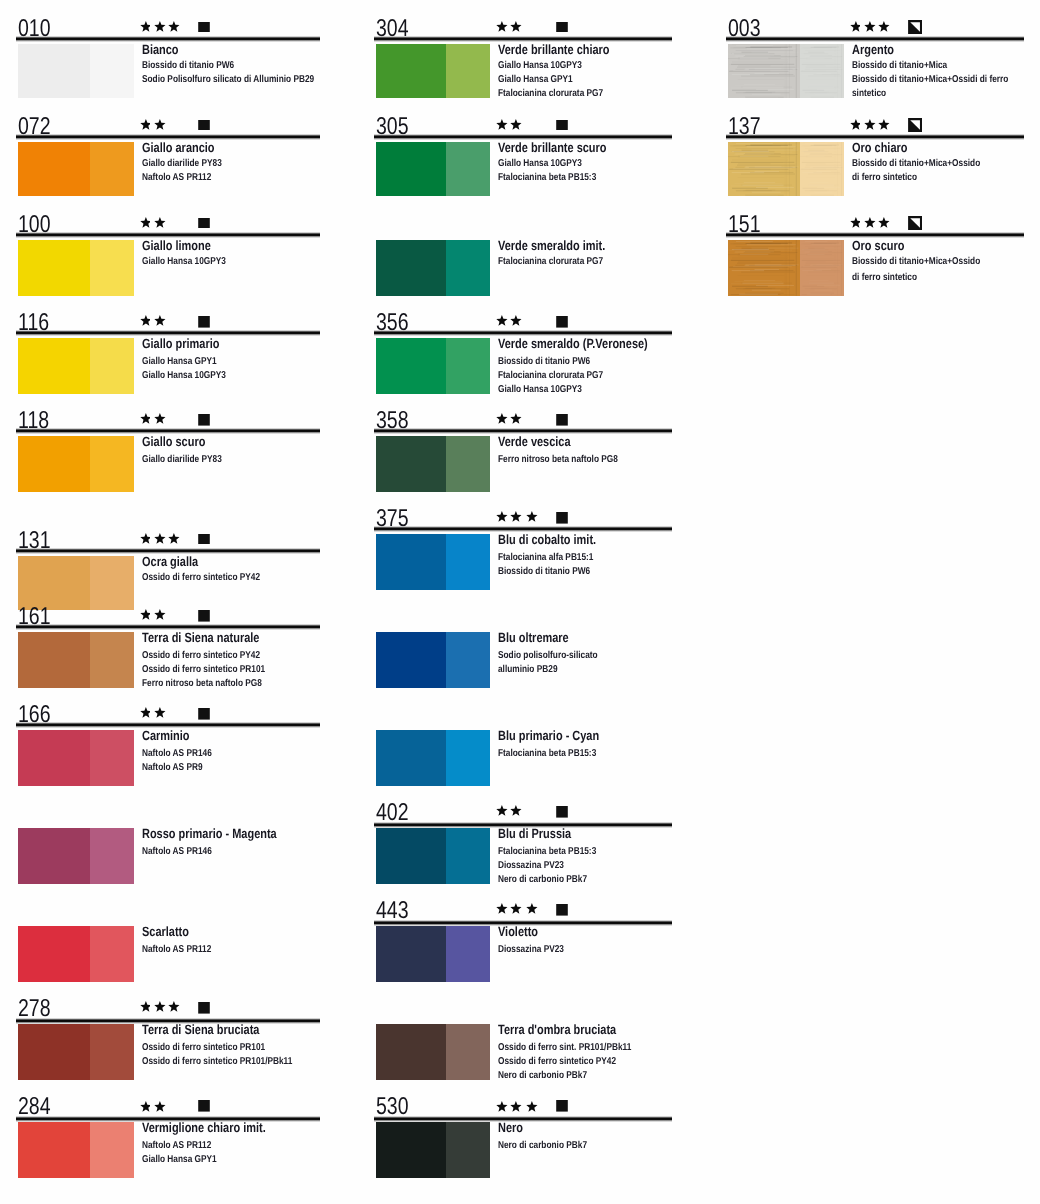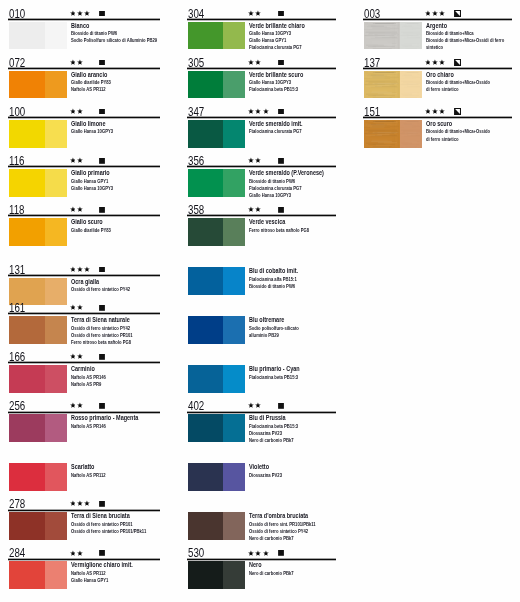--- a/index.html
+++ b/index.html
@@ -318,41 +318,20 @@
             <div class="sw-r" style="background:#CD4F63"></div>
           </div>
           <div class="info">
             <div class="title">Carminio</div>
             <div class="pig pig-first">Naftolo AS PR146</div>
             <div class="pig">Naftolo AS PR9</div>
           </div>
         </div>
       </div>
       <div class="row" style="top:392.56px">
-        <div class="row-head">
-          <div class="code">256</div>
-          <div class="stars">
-            <span class="star">
-              <svg viewBox="0 0 20 20" width="5.9" height="6.9" xmlns="http://www.w3.org/2000/svg">
-                <path d="M 10.00 0.00 L 12.53 6.52 L 19.51 6.91 L 14.09 11.33 L 15.88 18.09 L 10.00 14.30 L 4.12 18.09 L 5.91 11.33 L 0.49 6.91 L 7.47 6.52 Z" fill="#0a0a0a"></path>
-              </svg>
-            </span>
-            <span class="star">
-              <svg viewBox="0 0 20 20" width="5.9" height="6.9" xmlns="http://www.w3.org/2000/svg">
-                <path d="M 10.00 0.00 L 12.53 6.52 L 19.51 6.91 L 14.09 11.33 L 15.88 18.09 L 10.00 14.30 L 4.12 18.09 L 5.91 11.33 L 0.49 6.91 L 7.47 6.52 Z" fill="#0a0a0a"></path>
-              </svg>
-            </span>
-          </div>
-          <div class="opacity-mark">
-            <svg viewBox="0 0 10 10" width="6" height="5.8" xmlns="http://www.w3.org/2000/svg">
-              <rect x="0" y="0" width="10" height="10" fill="#111"></rect>
-            </svg>
-          </div>
-          <div class="rule"></div>
-        </div>
         <div class="body">
           <div class="swatch">
             <div class="sw-l" style="background:#9C3B5E"></div>
             <div class="sw-r" style="background:#B25B80"></div>
           </div>
           <div class="info">
             <div class="title">Rosso primario - Magenta</div>
             <div class="pig pig-first">Naftolo AS PR146</div>
           </div>
         </div>
@@ -507,46 +486,20 @@
             <div class="sw-r" style="background:#4A9E6B"></div>
           </div>
           <div class="info">
             <div class="title">Verde brillante scuro</div>
             <div class="pig pig-first">Giallo Hansa 10GPY3</div>
             <div class="pig">Ftalocianina beta PB15:3</div>
           </div>
         </div>
       </div>
       <div class="row" style="top:98.14px">
-        <div class="row-head">
-          <div class="code">347</div>
-          <div class="stars">
-            <span class="star">
-              <svg viewBox="0 0 20 20" width="5.9" height="6.9" xmlns="http://www.w3.org/2000/svg">
-                <path d="M 10.00 0.00 L 12.53 6.52 L 19.51 6.91 L 14.09 11.33 L 15.88 18.09 L 10.00 14.30 L 4.12 18.09 L 5.91 11.33 L 0.49 6.91 L 7.47 6.52 Z" fill="#0a0a0a"></path>
-              </svg>
-            </span>
-            <span class="star">
-              <svg viewBox="0 0 20 20" width="5.9" height="6.9" xmlns="http://www.w3.org/2000/svg">
-                <path d="M 10.00 0.00 L 12.53 6.52 L 19.51 6.91 L 14.09 11.33 L 15.88 18.09 L 10.00 14.30 L 4.12 18.09 L 5.91 11.33 L 0.49 6.91 L 7.47 6.52 Z" fill="#0a0a0a"></path>
-              </svg>
-            </span>
-            <span class="star">
-              <svg viewBox="0 0 20 20" width="5.9" height="6.9" xmlns="http://www.w3.org/2000/svg">
-                <path d="M 10.00 0.00 L 12.53 6.52 L 19.51 6.91 L 14.09 11.33 L 15.88 18.09 L 10.00 14.30 L 4.12 18.09 L 5.91 11.33 L 0.49 6.91 L 7.47 6.52 Z" fill="#0a0a0a"></path>
-              </svg>
-            </span>
-          </div>
-          <div class="opacity-mark">
-            <svg viewBox="0 0 10 10" width="6" height="5.8" xmlns="http://www.w3.org/2000/svg">
-              <rect x="0" y="0" width="10" height="10" fill="#111"></rect>
-            </svg>
-          </div>
-          <div class="rule"></div>
-        </div>
         <div class="body">
           <div class="swatch">
             <div class="sw-l" style="background:#095943"></div>
             <div class="sw-r" style="background:#04866F"></div>
           </div>
           <div class="info">
             <div class="title">Verde smeraldo imit.</div>
             <div class="pig pig-first">Ftalocianina clorurata PG7</div>
           </div>
         </div>
@@ -613,20 +566,46 @@
             <div class="sw-l" style="background:#264A37"></div>
             <div class="sw-r" style="background:#597F5A"></div>
           </div>
           <div class="info">
             <div class="title">Verde vescica</div>
             <div class="pig pig-first">Ferro nitroso beta naftolo PG8</div>
           </div>
         </div>
       </div>
       <div class="row" style="top:245.35px">
+        <div class="row-head">
+          <div class="code">375</div>
+          <div class="stars">
+            <span class="star">
+              <svg viewBox="0 0 20 20" width="5.9" height="6.9" xmlns="http://www.w3.org/2000/svg">
+                <path d="M 10.00 0.00 L 12.53 6.52 L 19.51 6.91 L 14.09 11.33 L 15.88 18.09 L 10.00 14.30 L 4.12 18.09 L 5.91 11.33 L 0.49 6.91 L 7.47 6.52 Z" fill="#0a0a0a"></path>
+              </svg>
+            </span>
+            <span class="star">
+              <svg viewBox="0 0 20 20" width="5.9" height="6.9" xmlns="http://www.w3.org/2000/svg">
+                <path d="M 10.00 0.00 L 12.53 6.52 L 19.51 6.91 L 14.09 11.33 L 15.88 18.09 L 10.00 14.30 L 4.12 18.09 L 5.91 11.33 L 0.49 6.91 L 7.47 6.52 Z" fill="#0a0a0a"></path>
+              </svg>
+            </span>
+            <span class="star">
+              <svg viewBox="0 0 20 20" width="5.9" height="6.9" xmlns="http://www.w3.org/2000/svg">
+                <path d="M 10.00 0.00 L 12.53 6.52 L 19.51 6.91 L 14.09 11.33 L 15.88 18.09 L 10.00 14.30 L 4.12 18.09 L 5.91 11.33 L 0.49 6.91 L 7.47 6.52 Z" fill="#0a0a0a"></path>
+              </svg>
+            </span>
+          </div>
+          <div class="opacity-mark">
+            <svg viewBox="0 0 10 10" width="6" height="5.8" xmlns="http://www.w3.org/2000/svg">
+              <rect x="0" y="0" width="10" height="10" fill="#111"></rect>
+            </svg>
+          </div>
+          <div class="rule"></div>
+        </div>
         <div class="body">
           <div class="swatch">
             <div class="sw-l" style="background:#03619D"></div>
             <div class="sw-r" style="background:#0784C9"></div>
           </div>
           <div class="info">
             <div class="title">Blu di cobalto imit.</div>
             <div class="pig pig-first">Ftalocianina alfa PB15:1</div>
             <div class="pig">Biossido di titanio PW6</div>
           </div>
@@ -686,20 +665,46 @@
           </div>
           <div class="info">
             <div class="title">Blu di Prussia</div>
             <div class="pig pig-first">Ftalocianina beta PB15:3</div>
             <div class="pig">Diossazina PV23</div>
             <div class="pig">Nero di carbonio PBk7</div>
           </div>
         </div>
       </div>
       <div class="row" style="top:441.63px">
+        <div class="row-head">
+          <div class="code">443</div>
+          <div class="stars">
+            <span class="star">
+              <svg viewBox="0 0 20 20" width="5.9" height="6.9" xmlns="http://www.w3.org/2000/svg">
+                <path d="M 10.00 0.00 L 12.53 6.52 L 19.51 6.91 L 14.09 11.33 L 15.88 18.09 L 10.00 14.30 L 4.12 18.09 L 5.91 11.33 L 0.49 6.91 L 7.47 6.52 Z" fill="#0a0a0a"></path>
+              </svg>
+            </span>
+            <span class="star">
+              <svg viewBox="0 0 20 20" width="5.9" height="6.9" xmlns="http://www.w3.org/2000/svg">
+                <path d="M 10.00 0.00 L 12.53 6.52 L 19.51 6.91 L 14.09 11.33 L 15.88 18.09 L 10.00 14.30 L 4.12 18.09 L 5.91 11.33 L 0.49 6.91 L 7.47 6.52 Z" fill="#0a0a0a"></path>
+              </svg>
+            </span>
+            <span class="star">
+              <svg viewBox="0 0 20 20" width="5.9" height="6.9" xmlns="http://www.w3.org/2000/svg">
+                <path d="M 10.00 0.00 L 12.53 6.52 L 19.51 6.91 L 14.09 11.33 L 15.88 18.09 L 10.00 14.30 L 4.12 18.09 L 5.91 11.33 L 0.49 6.91 L 7.47 6.52 Z" fill="#0a0a0a"></path>
+              </svg>
+            </span>
+          </div>
+          <div class="opacity-mark">
+            <svg viewBox="0 0 10 10" width="6" height="5.8" xmlns="http://www.w3.org/2000/svg">
+              <rect x="0" y="0" width="10" height="10" fill="#111"></rect>
+            </svg>
+          </div>
+          <div class="rule"></div>
+        </div>
         <div class="body">
           <div class="swatch">
             <div class="sw-l" style="background:#2A3350"></div>
             <div class="sw-r" style="background:#5755A0"></div>
           </div>
           <div class="info">
             <div class="title">Violetto</div>
             <div class="pig pig-first">Diossazina PV23</div>
           </div>
         </div>

